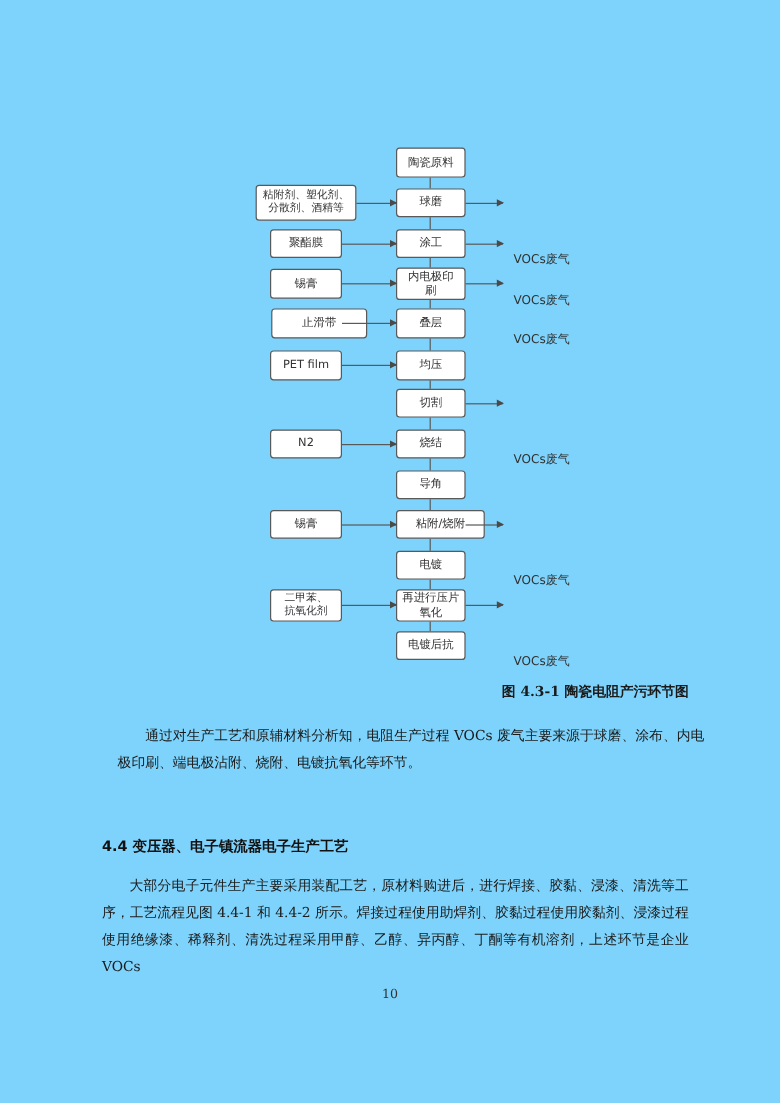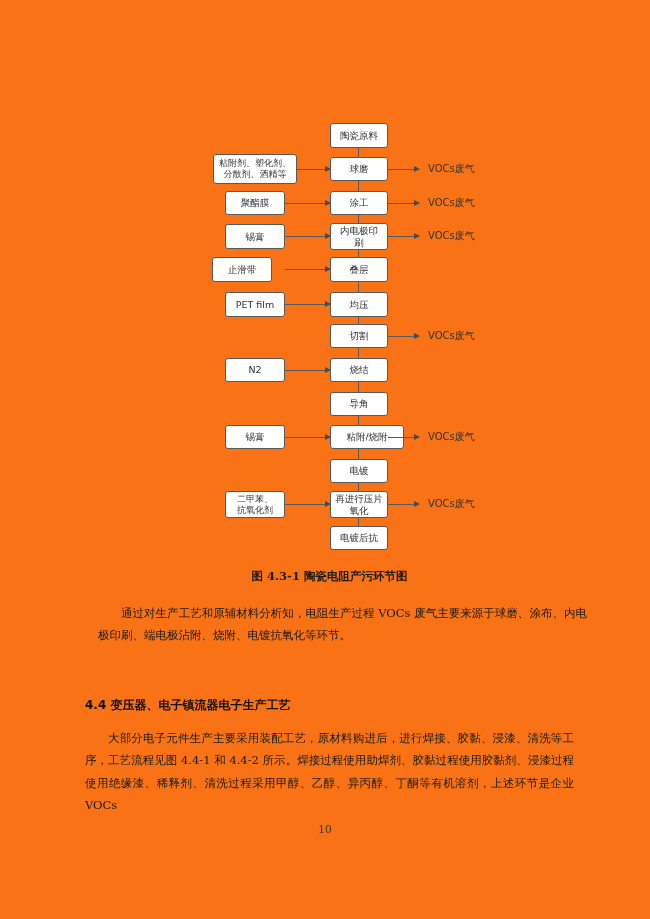--- a/index.html
+++ b/index.html
@@ -1,17 +1,17 @@
 <!DOCTYPE html>
 <html><head>
 <meta charset="utf-8">
 <style>
   html,body{margin:0;padding:0;background:#fff;}
   #canvas{
-    position:relative;width:650px;height:919px;background:#f97316;
+    position:relative;width:650px;height:919px;background:#7dd3fc;
     font-family:"DejaVu Sans","Liberation Sans",sans-serif;
     color:#262626;overflow:hidden;
   }
   
   .fc-box{
     position:absolute;box-sizing:border-box;
     border:1px solid #595959;border-radius:3px;background:#fff;
     display:flex;align-items:center;justify-content:center;
     text-align:center;font-size:9.5px;line-height:1.18;color:#333;
     white-space:pre-line;
@@ -19,28 +19,29 @@
   .vline{position:absolute;width:1px;background:#595959;}
   .harrow{position:absolute;height:1px;background:#595959;}
   .harrow::after{
     content:"";position:absolute;right:-1px;top:-3px;
     border-left:6px solid #4a4a4a;
     border-top:3px solid transparent;border-bottom:3px solid transparent;
   }
   .vocs{
     position:absolute;font-size:10px;color:#333;height:14px;line-height:14px;
     font-family:"DejaVu Sans","Liberation Sans",sans-serif;
+    margin-top:48px;
   }
   
   .textblock{
     position:absolute;left:85px;width:489px;
     font-family:"DejaVu Serif","Liberation Serif",serif;
     font-size:11.5px;line-height:22.4px;color:#1a1a1a;
   }
-  .caption{text-align:center;font-weight:bold;font-size:11.5px;}
+  .caption{text-align:right;font-weight:bold;font-size:11.5px;}
   .para{text-align:justify;text-indent:2em;}
   .heading{
     font-family:"DejaVu Sans","Liberation Sans",sans-serif;
     font-weight:bold;font-size:12px;color:#111;
   }
   .pageno{
     position:absolute;left:0;top:823px;width:650px;text-align:center;
     font-family:"DejaVu Serif","Liberation Serif",serif;
     font-size:10.5px;color:#333;
   }
@@ -65,21 +66,21 @@
     <div class="fc-box" style="left:330px;top:425px;width:74px;height:24px">粘附/烧附</div>
     <div class="fc-box" style="left:330px;top:459px;width:58px;height:24px">电镀</div>
     <div class="fc-box" style="left:330px;top:491px;width:58px;height:27px">再进行压片
 氧化</div>
     <div class="fc-box" style="left:330px;top:526px;width:58px;height:24px">电镀后抗</div>
 
     <div class="fc-box" style="left:213px;top:154px;width:84px;height:30px;font-size:9px">粘附剂、塑化剂、
 分散剂、酒精等</div>
     <div class="fc-box" style="left:225px;top:191px;width:60px;height:24px">聚酯膜</div>
     <div class="fc-box" style="left:225px;top:224px;width:60px;height:25px">锡膏</div>
-    <div class="fc-box" style="left:212px;top:257px;width:60px;height:25px">止滑带</div>
+    <div class="fc-box" style="left:226px;top:257px;width:80px;height:25px">止滑带</div>
     <div class="fc-box" style="left:225px;top:292px;width:60px;height:25px">PET film</div>
     <div class="fc-box" style="left:225px;top:358px;width:60px;height:24px">N2</div>
     <div class="fc-box" style="left:225px;top:425px;width:60px;height:24px">锡膏</div>
     <div class="fc-box" style="left:225px;top:491px;width:60px;height:27px;font-size:9px">二甲苯、
 抗氧化剂</div>
 
     <div class="vline" style="left:358px;top:148px;height:9px"></div>
     <div class="vline" style="left:358px;top:181px;height:10px"></div>
     <div class="vline" style="left:358px;top:215px;height:8px"></div>
     <div class="vline" style="left:358px;top:250px;height:7px"></div>

